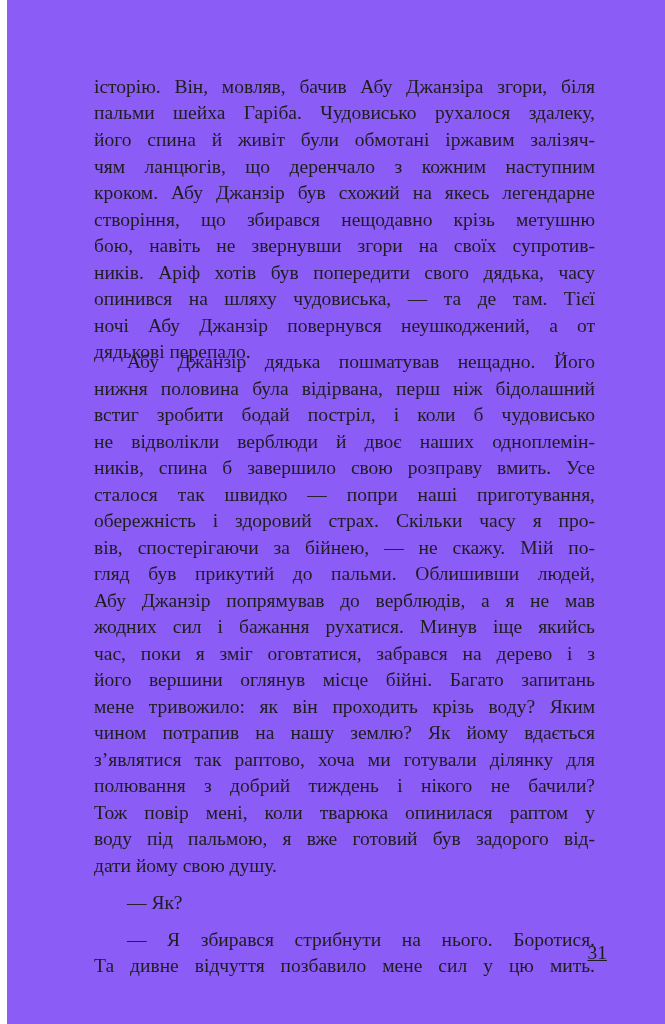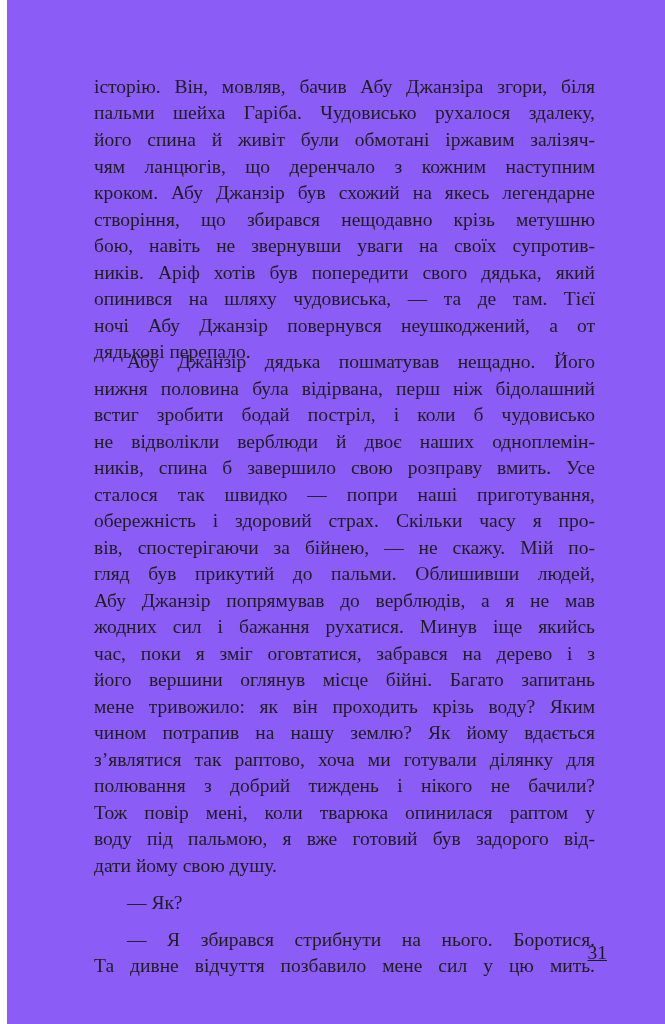--- a/index.html
+++ b/index.html
@@ -38,22 +38,22 @@
 
 <div class="page">
 
   <div>
     <div class="line" style="top:74px">історію. Він, мовляв, бачив Абу Джанзіра згори, біля</div>
     <div class="line" style="top:100px">пальми шейха Гаріба. Чудовисько рухалося здалеку,</div>
     <div class="line" style="top:127px">його спина й живіт були обмотані іржавим залізяч-</div>
     <div class="line" style="top:154px">чям ланцюгів, що деренчало з кожним наступним</div>
     <div class="line" style="top:180px">кроком. Абу Джанзір був схожий на якесь легендарне</div>
     <div class="line" style="top:207px">створіння, що збирався нещодавно крізь метушню</div>
-    <div class="line" style="top:233px">бою, навіть не звернувши уваги на своїх супротив-</div>
-    <div class="line" style="top:260px">ників. Аріф хотів був попередити свого дядька, який</div>
+    <div class="line" style="top:233px">бою, навіть не звернувши згори на своїх супротив-</div>
+    <div class="line" style="top:260px">ників. Аріф хотів був попередити свого дядька, часу</div>
     <div class="line" style="top:286px">опинився на шляху чудовиська, — та де там. Тієї</div>
     <div class="line" style="top:313px">ночі Абу Джанзір повернувся неушкоджений, а от</div>
     <div class="line last" style="top:339px">дядькові перепало.</div>
   </div>
 
   <div>
     <div class="line indent" style="top:349px">Абу Джанзір дядька пошматував нещадно. Його</div>
     <div class="line" style="top:376px">нижня половина була відірвана, перш ніж бідолашний</div>
     <div class="line" style="top:402px">встиг зробити бодай постріл, і коли б чудовисько</div>
     <div class="line" style="top:429px">не відволікли верблюди й двоє наших одноплемін-</div>

